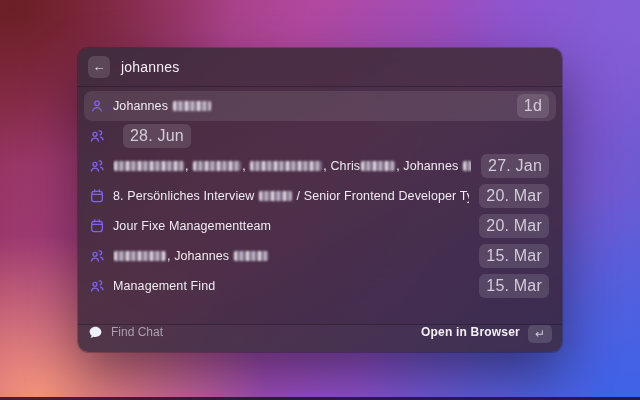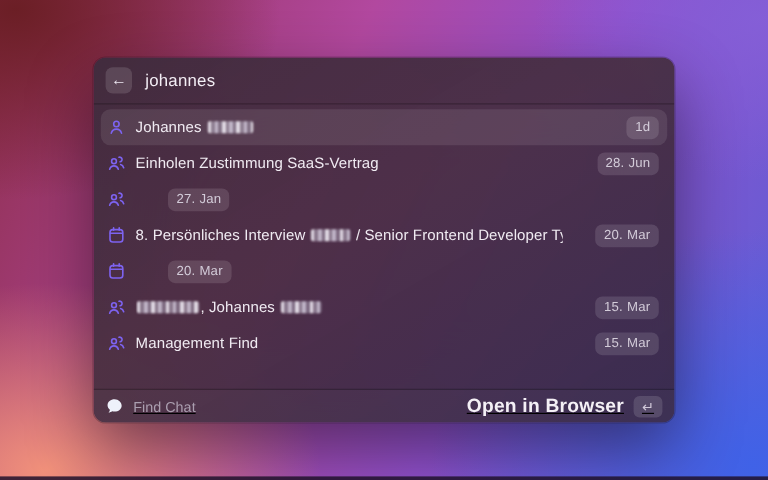--- a/index.html
+++ b/index.html
@@ -57,35 +57,34 @@
   .redact{
     display:inline-block;height:10px;border-radius:2px;margin:0 1px -1px 1px;
     background-image:repeating-linear-gradient(90deg,
       rgba(236,231,240,0.92) 0 3px,
       rgba(186,178,196,0.55) 3px 6px,
       rgba(216,209,226,0.82) 6px 9px,
       rgba(170,162,182,0.5) 9px 12px);
     filter:blur(1.1px);
   }
   .badge{
-    flex:0 0 auto;margin-left:27px;
+    flex:0 0 auto;margin-left:10px;
     background:rgba(255,255,255,0.12);color:#d3ccd9;
-    font-size:11px;line-height:1;padding:4px 7px;border-radius:6px;
+    font-size:16px;line-height:1;padding:4px 7px;border-radius:6px;
     letter-spacing:.2px;white-space:nowrap;
   }
   .footer{
-    flex:0 0 27px;height:27px;display:flex;align-items:center;
+    flex:0 0 27px;height:27px;display:flex;
     padding:0 10px;border-top:1px solid rgba(0,0,0,0.28);
     background:rgba(255,255,255,0.02);
-    text-decoration:underline;
   }
   .chat-icon{width:15px;height:15px;margin-right:8px;display:flex;align-items:center;}
   .footer-left{font-size:12px;color:#ab9fb0;}
   .spacer{flex:1 1 auto;}
-  .footer-right{font-size:16px;font-weight:700;color:#f4f0f6;letter-spacing:.2px;}
+  .footer-right{font-size:12px;font-weight:700;color:#f4f0f6;letter-spacing:.2px;}
   .key{
     margin-left:8px;width:24px;height:18px;border-radius:5px;
     background:rgba(255,255,255,0.13);color:#cfc7d8;
     font-size:12px;display:flex;align-items:center;justify-content:center;
   }
 </style>
 </head>
 <body>
 
 <div class="bg">
@@ -111,32 +110,32 @@
         </div>
         <div class="row">
           <span class="row-icon">
             <svg width="16" height="16" viewBox="0 0 24 24" fill="none" stroke="#7d63f0" stroke-width="2" stroke-linecap="round">
               <circle cx="9" cy="9.5" r="3"></circle>
               <path d="M3.6 19.5c.8-2.7 2.8-4.2 5.4-4.2s4.6 1.5 5.4 4.2"></path>
               <path d="M15.2 4.6a2.9 2.9 0 1 1 1.4 5.6"></path>
               <path d="M17.3 13.6c1.9.5 3.2 1.9 3.8 4"></path>
             </svg>
           </span>
-          <span class="row-title"><span>Einholen Zustimmung SaaS-Vertrag</span></span>
           <span class="badge">28. Jun</span>
         </div>
         <div class="row">
           <span class="row-icon">
             <svg width="16" height="16" viewBox="0 0 24 24" fill="none" stroke="#7d63f0" stroke-width="2" stroke-linecap="round">
               <circle cx="9" cy="9.5" r="3"></circle>
               <path d="M3.6 19.5c.8-2.7 2.8-4.2 5.4-4.2s4.6 1.5 5.4 4.2"></path>
               <path d="M15.2 4.6a2.9 2.9 0 1 1 1.4 5.6"></path>
               <path d="M17.3 13.6c1.9.5 3.2 1.9 3.8 4"></path>
             </svg>
           </span>
+          <span class="row-title"><span class="redact" style="width: 70px;"></span><span>, </span><span class="redact" style="width: 48px;"></span><span>, </span><span class="redact" style="width: 72px;"></span><span>, Chris</span><span class="redact" style="width: 34px;"></span><span>, Johannes </span><span class="redact" style="width: 32px;"></span></span>
           <span class="badge">27. Jan</span>
         </div>
         <div class="row">
           <span class="row-icon">
             <svg width="16" height="16" viewBox="0 0 24 24" fill="none" stroke="#7d63f0" stroke-width="2" stroke-linecap="round">
               <rect x="4" y="5" width="16" height="15.5" rx="3.5"></rect>
               <path d="M4.5 9.5h15"></path>
               <path d="M8.5 2.8v3M15.5 2.8v3"></path>
             </svg>
           </span>
@@ -144,20 +143,21 @@
           <span class="badge">20. Mar</span>
         </div>
         <div class="row">
           <span class="row-icon">
             <svg width="16" height="16" viewBox="0 0 24 24" fill="none" stroke="#7d63f0" stroke-width="2" stroke-linecap="round">
               <rect x="4" y="5" width="16" height="15.5" rx="3.5"></rect>
               <path d="M4.5 9.5h15"></path>
               <path d="M8.5 2.8v3M15.5 2.8v3"></path>
             </svg>
           </span>
+          <span class="row-title"><span>Jour Fixe Managementteam</span></span>
           <span class="badge">20. Mar</span>
         </div>
         <div class="row">
           <span class="row-icon">
             <svg width="16" height="16" viewBox="0 0 24 24" fill="none" stroke="#7d63f0" stroke-width="2" stroke-linecap="round">
               <circle cx="9" cy="9.5" r="3"></circle>
               <path d="M3.6 19.5c.8-2.7 2.8-4.2 5.4-4.2s4.6 1.5 5.4 4.2"></path>
               <path d="M15.2 4.6a2.9 2.9 0 1 1 1.4 5.6"></path>
               <path d="M17.3 13.6c1.9.5 3.2 1.9 3.8 4"></path>
             </svg>

